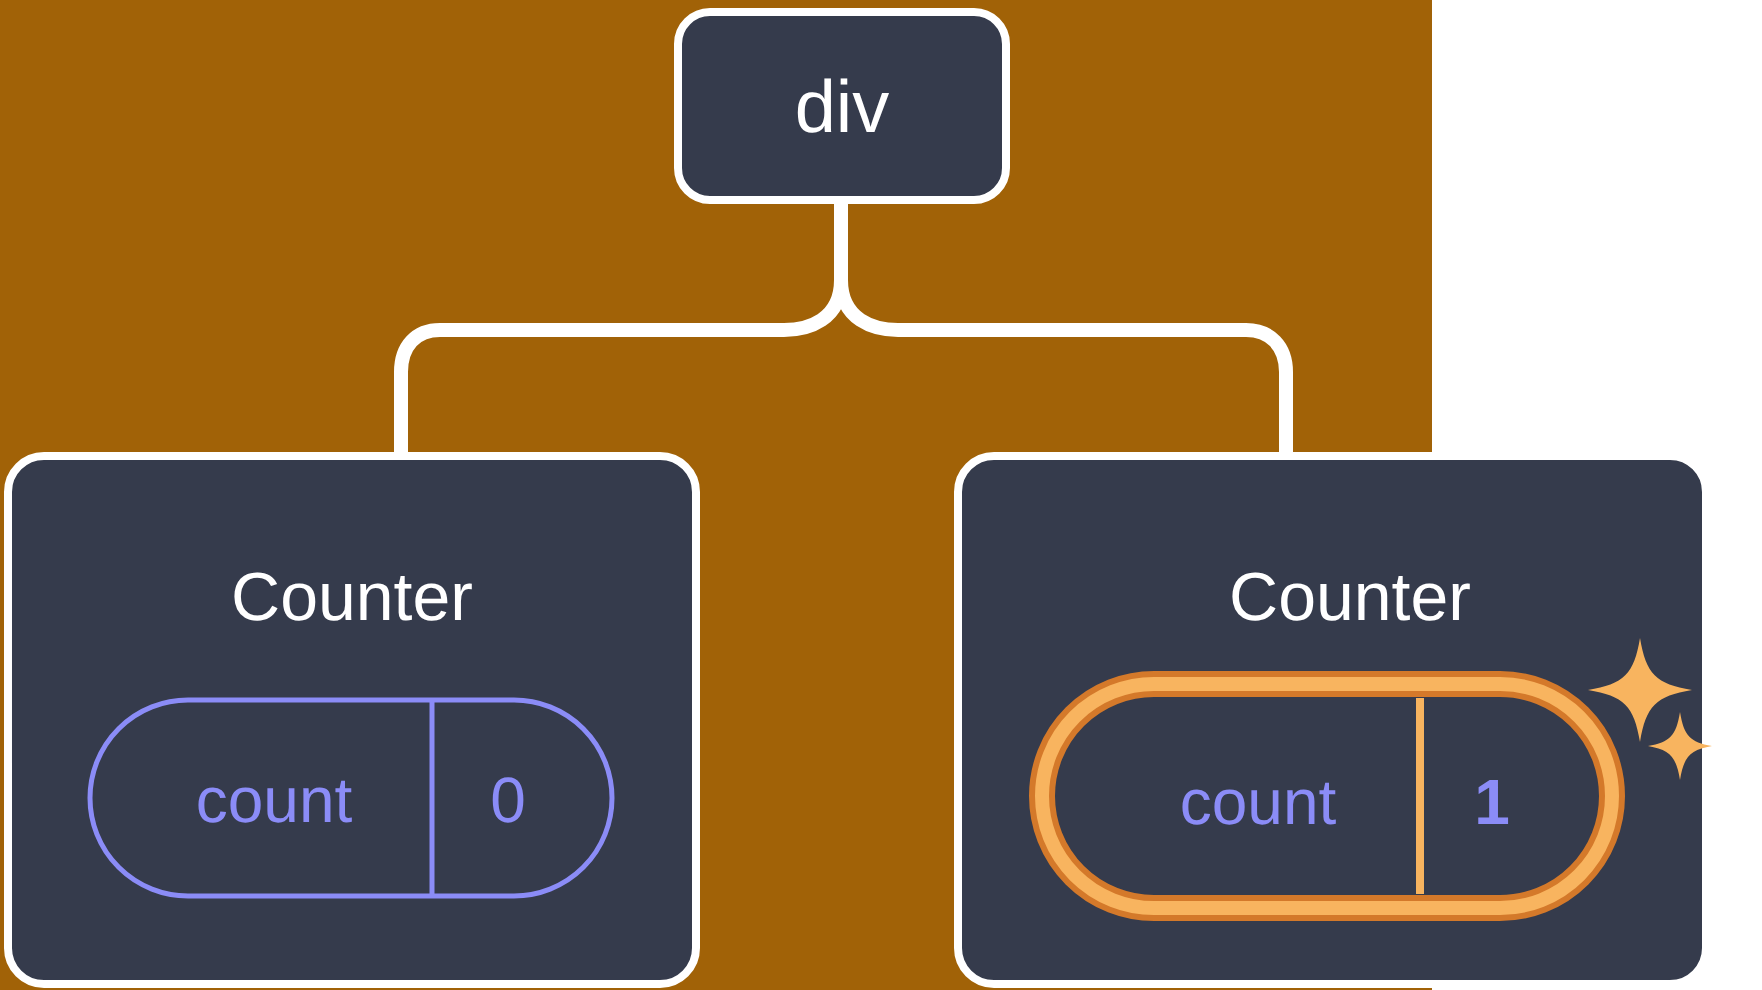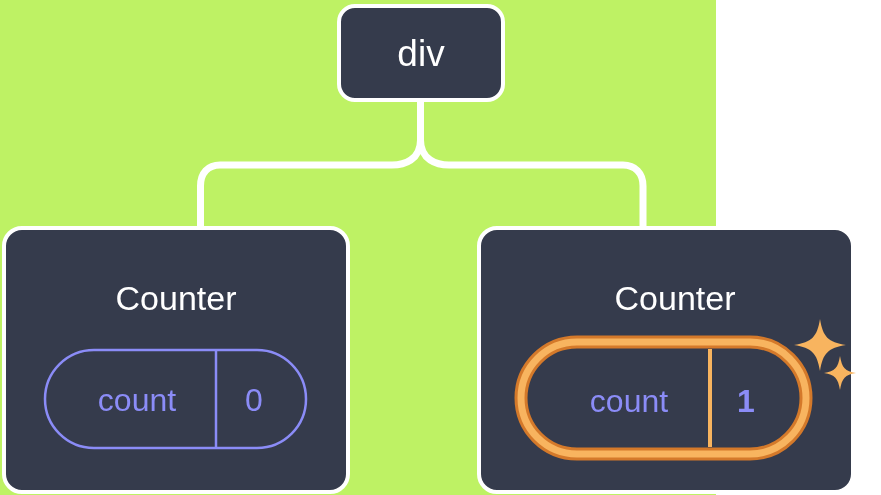--- a/index.html
+++ b/index.html
@@ -9,21 +9,21 @@
   body {
     width: 881px;
     height: 495px;
     overflow: hidden;
     font-family: "Liberation Sans", sans-serif;
   }
   #stage {
     position: relative;
     width: 716px;
     height: 495px;
-    background: #bef264;
+    background: #a16207;
   }
   #stage svg.layer {
     position: absolute;
     top: 0;
     left: 0;
     width: 881px;
     height: 495px;
   }
   .node-label {
     font-family: "Liberation Sans", sans-serif;

